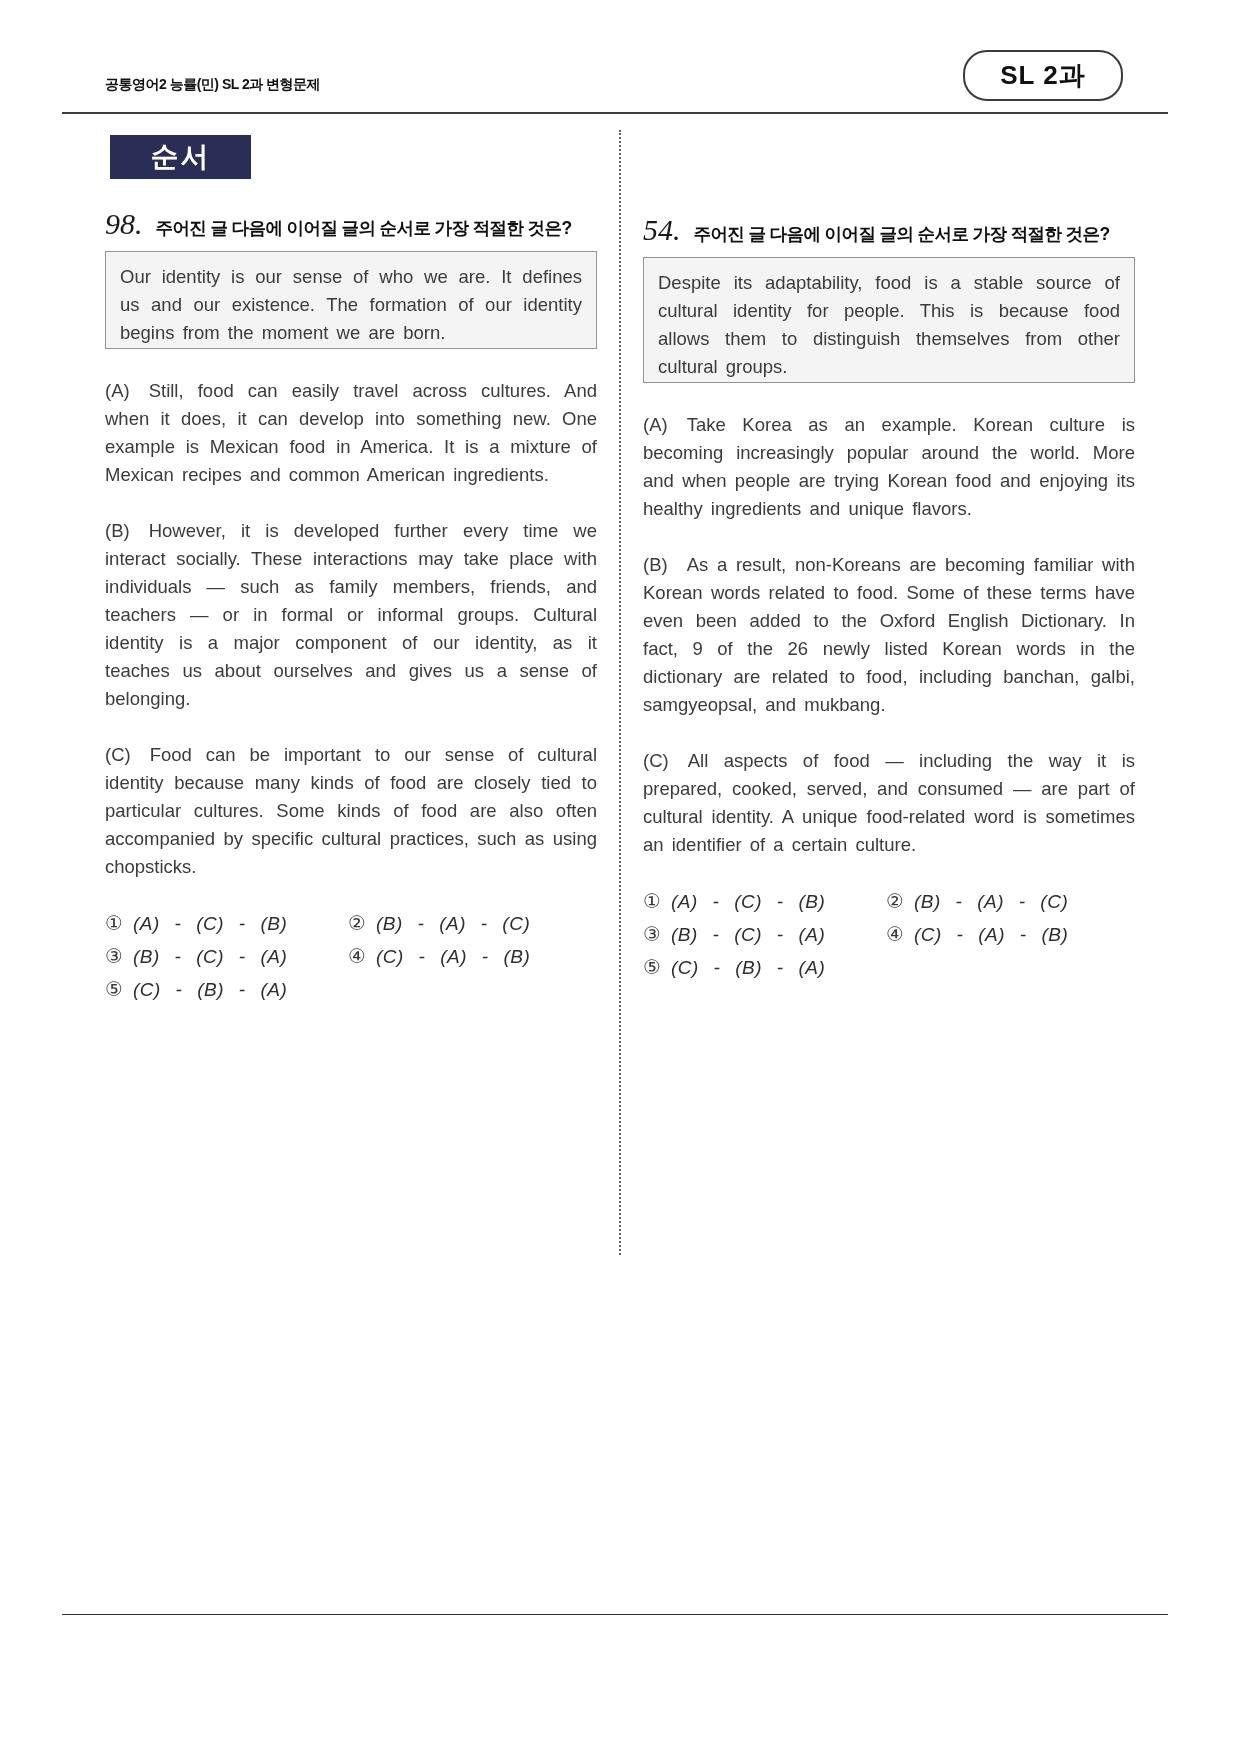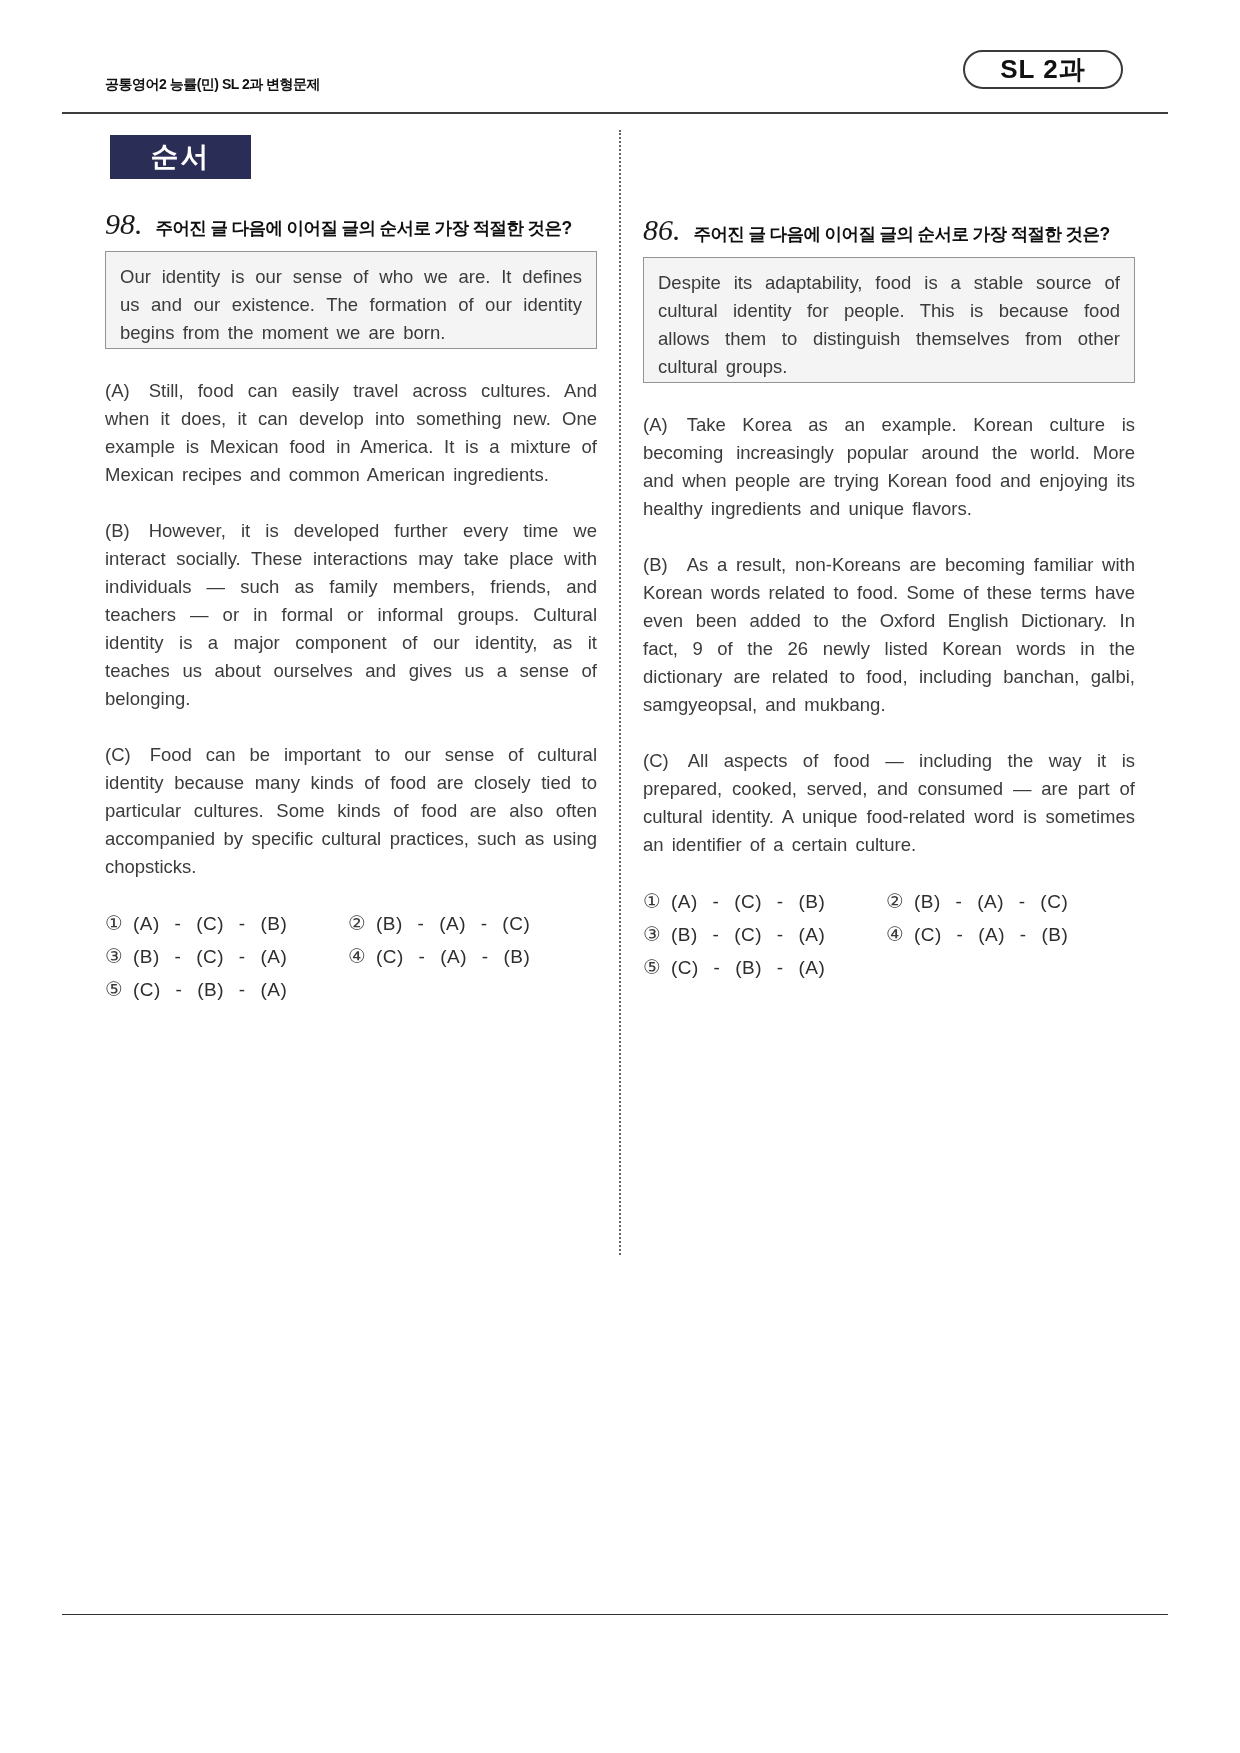--- a/index.html
+++ b/index.html
@@ -6,21 +6,21 @@
   .page{
     position:relative;
     width:1240px;height:1753px;
     background:#ffffff;
     font-family:"Liberation Sans","DejaVu Sans",sans-serif;
     color:#3d3d3d;
     overflow:hidden;
   }
   
   .badge{
-    position:absolute;left:963px;top:50px;width:160px;height:39px;
+    position:absolute;left:963px;top:50px;width:160px;height:51px;
     border:2px solid #3a3a3a;border-radius:24px;
     display:flex;align-items:center;justify-content:center;
     font-weight:bold;font-size:26px;color:#111;
     letter-spacing:1px;box-sizing:border-box;background:#fff;
   }
   .doc-title{
     position:absolute;left:105px;top:76px;
     font-size:14px;font-weight:bold;color:#111;letter-spacing:-0.5px;
   }
   .header-rule{
@@ -64,21 +64,21 @@
   }
   .para{margin-top:28px;}
   .plabel{margin-right:19px;}
 
   .choices{
     margin-top:30px;
     display:grid;grid-template-columns:243px 1fr;
     row-gap:9px;column-gap:0;
     font-size:19px;color:#2e2e2e;
   }
-  .choice{white-space:nowrap;}
+  .choice{white-space:nowrap;font-style:italic;}
   .choice .marker{font-size:20px;color:#3a3a3a;margin-right:10px;}
   .choice .ctext{word-spacing:9px;letter-spacing:0.5px;}
 
   .footer-rule{
     position:absolute;left:62px;right:72px;top:1614px;
     border-top:1.5px solid #333;height:0;
   }
   .page-number{
     position:absolute;left:0;right:0;top:1640px;
     text-align:center;font-size:17px;color:#1f1f1f;
@@ -130,21 +130,21 @@
         <span class="marker">④</span><span class="ctext">(C) - (A) - (B)</span>
       </div>
       <div class="choice">
         <span class="marker">⑤</span><span class="ctext">(C) - (B) - (A)</span>
       </div>
     </div>
   </section>
 
   <section class="column right">
     <div class="q-head">
-      <span class="q-num">86.</span>
+      <span class="q-num">54.</span>
       <span class="q-prompt">주어진 글 다음에 이어질 글의 순서로 가장 적절한 것은?</span>
     </div>
     <div class="passage-box">
       <p class="passage">Despite its adaptability, food is a stable source of cultural identity for people. This is because food allows them to distinguish themselves from other cultural groups.</p>
     </div>
     <p class="para">
       <span class="plabel">(A)</span><span>Take Korea as an example. Korean culture is becoming increasingly popular around the world. More and when people are trying Korean food and enjoying its healthy ingredients and unique flavors.</span>
     </p>
     <p class="para">
       <span class="plabel">(B)</span><span>As a result, non-Koreans are becoming familiar with Korean words related to food. Some of these terms have even been added to the Oxford English Dictionary. In fact, 9 of the 26 newly listed Korean words in the dictionary are related to food, including banchan, galbi, samgyeopsal, and mukbang.</span>

